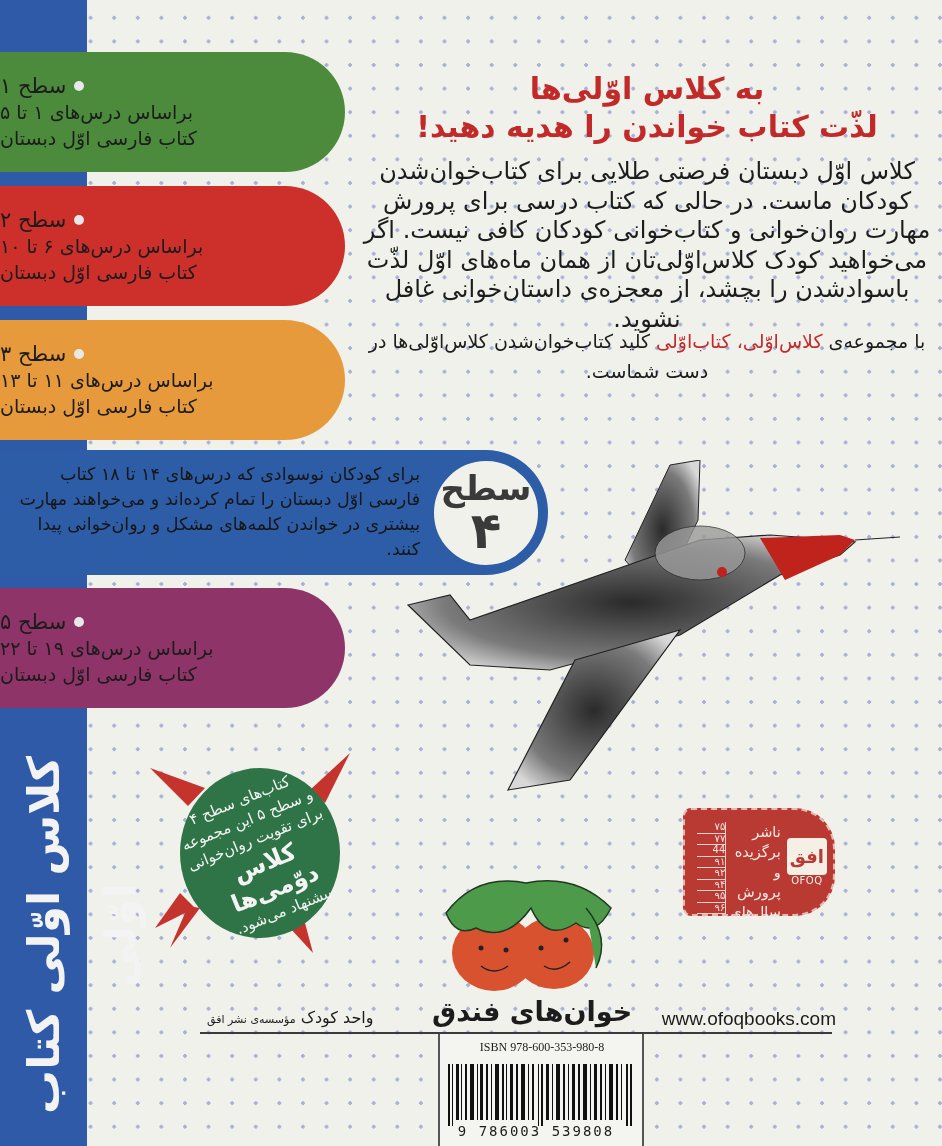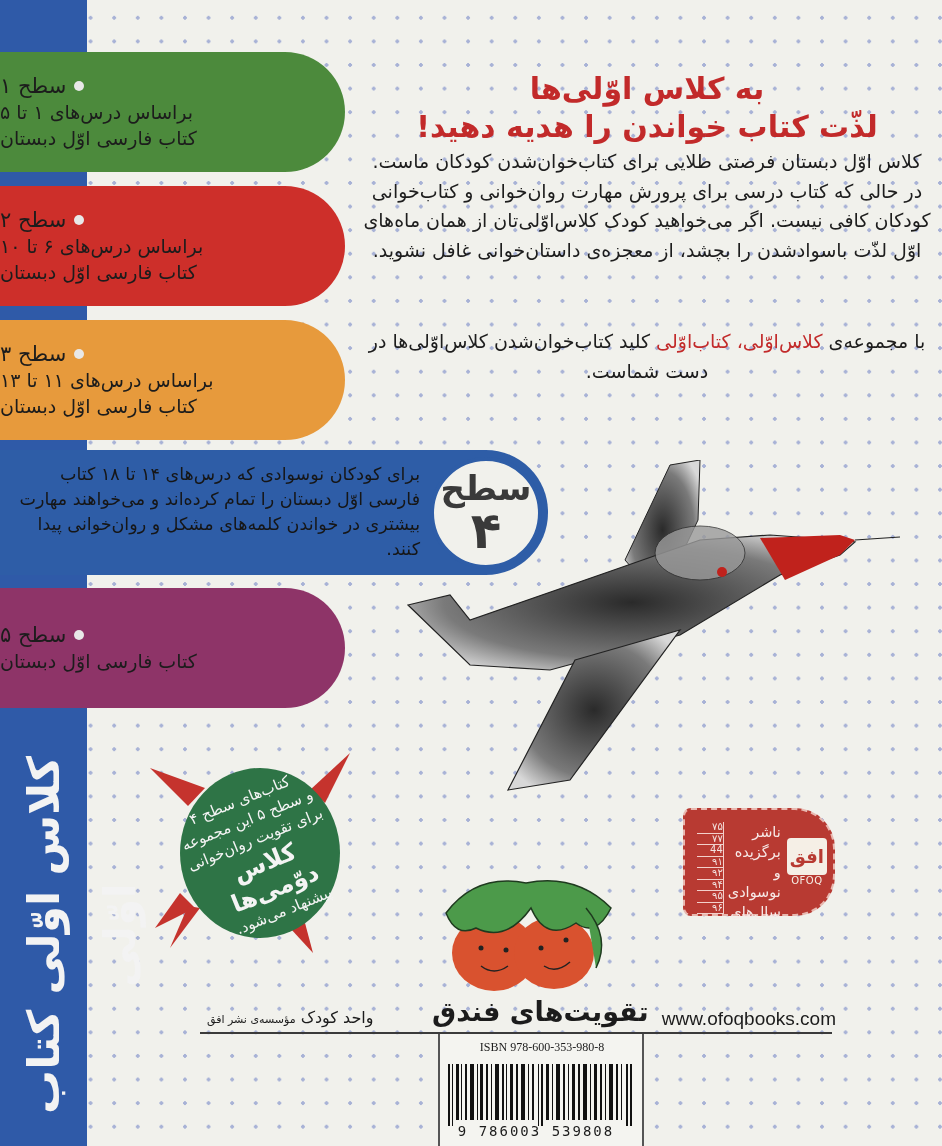--- a/index.html
+++ b/index.html
@@ -23,21 +23,21 @@
   .level-4 { position: absolute; left: 0; top: 450px; width: 548px; height: 125px; background: #2e5da7;
     border-radius: 0 62px 62px 0; }
   .level-4 .badge { position: absolute; right: 6px; top: 7px; width: 112px; height: 112px; border-radius: 50%;
     background: #f1f1ec; border: 4px solid #2e5da7; display: flex; flex-direction: column; align-items: center; justify-content: center; }
   .level-4 .badge-word { font-size: 34px; color: #3a3a3a; font-weight: bold; line-height: 36px; }
   .level-4 .badge-num { font-size: 50px; color: #3a3a3a; font-weight: bold; line-height: 50px; }
   .level-4 .desc { position: absolute; right: 128px; top: 12px; width: 410px; direction: rtl; text-align: right;
     font-size: 17.5px; line-height: 25px; color: #161616; }
   .intro { position: absolute; left: 362px; top: 70px; width: 570px; direction: rtl; text-align: center; }
   .intro .h1 { color: #c22a2a; font-size: 30px; font-weight: bold; line-height: 38px; }
-  .intro .para { color: #1d1d1d; font-size: 19px; line-height: 29.5px; margin-top: 1px; }
+  .intro .para { color: #1d1d1d; font-size: 24px; line-height: 29.5px; margin-top: 11px; }
   .series { position: absolute; left: 362px; top: 326px; width: 570px; direction: rtl; text-align: center; font-size: 19px; line-height: 30px; color: #1d1d1d; }
   .series .hl { color: #c22a2a; }
   .plane { position: absolute; left: 400px; top: 460px; width: 500px; height: 360px; }
   .burst { position: absolute; left: 150px; top: 748px; width: 215px; height: 205px; }
   .burst .circle { position: absolute; left: 30px; top: 20px; width: 160px; height: 170px; border-radius: 50%; background: #2e7446; }
   .burst .btext { position: absolute; left: 32px; top: 38px; width: 160px; text-align: center; color: #f4f4f4; direction: rtl;
     transform: rotate(-22deg); font-size: 15px; line-height: 21px; }
   .burst .btext .big { font-size: 24px; font-weight: bold; line-height: 28px; }
   .ribbon { position: absolute; left: 683px; top: 808px; width: 152px; height: 108px; background: #b83a32; border-radius: 8px 40px 40px 8px;
     border: 2px dashed #e8b8b0; display: flex; direction: ltr; }
@@ -99,20 +99,21 @@
       <div class="badge-word">سطح</div>
       <div class="badge-num">۴</div>
     </div>
   </div>
 
   <div class="level" style="top:588px;background:#8e3468;align-items:flex-end;">
     <div class="lvl-title">
         <span class="dot"></span>
         <span>سطح ۵</span>
       </div>
+    <div class="lvl-line">براساس درس‌های ۱۹ تا ۲۲</div>
     <div class="lvl-line">کتاب فارسی اوّل دبستان</div>
   </div>
 
   <div class="intro">
     <div class="h1">به کلاس اوّلی‌ها</div>
     <div class="h1">لذّت کتاب خواندن را هدیه دهید!</div>
     <div class="para">کلاس اوّل دبستان فرصتی طلایی برای کتاب‌خوان‌شدن کودکان ماست. در حالی که کتاب درسی برای پرورش مهارت روان‌خوانی و کتاب‌خوانی کودکان کافی نیست. اگر می‌خواهید کودک کلاس‌اوّلی‌تان از همان ماه‌های اوّل لذّت باسوادشدن را بچشد، از معجزه‌ی داستان‌خوانی غافل نشوید.</div>
   </div>
 
   <div class="series">
@@ -161,21 +162,21 @@
       <div>44</div>
       <div>۹۱</div>
       <div>۹۲</div>
       <div>۹۴</div>
       <div>۹۵</div>
       <div>۹۶</div>
     </div>
     <div class="rtext">
       <div>ناشر</div>
       <div>برگزیده</div>
-      <div>و نوسوادی</div>
+      <div>و پرورش</div>
       <div>سال‌های</div>
     </div>
     <div class="logo">
       <span class="lg">افق</span>
       <span class="lt">OFOQ</span>
     </div>
   </div>
 
   <svg class="mascot" viewBox="0 0 190 124">
     <ellipse cx="58" cy="85" rx="42" ry="38" fill="#d9522f"></ellipse>
@@ -187,21 +188,21 @@
     <circle cx="105" cy="80" r="2.5" fill="#222"></circle>
       <circle cx="130" cy="72" r="2.5" fill="#222"></circle>
     <path d="M45 98 Q58 108 72 98" stroke="#222" stroke-width="1.5" fill="none"></path>
     <path d="M108 98 Q120 106 134 94" stroke="#222" stroke-width="1.5" fill="none"></path>
   </svg>
 
   <div class="unit">
     <span>واحد کودک</span>
     <small>مؤسسه‌ی نشر افق</small>
   </div>
-  <div class="brand">تقویت‌های فندق</div>
+  <div class="brand">خوان‌های فندق</div>
   <div class="url">www.ofoqbooks.com</div>
   <div class="rule"></div>
 
   <div class="isbn-box"></div>
   <div class="isbn-label">ISBN 978-600-353-980-8</div>
   <svg class="barcode" viewBox="0 0 188 62" preserveAspectRatio="none">
     <g fill="#111">
       <rect x="2" y="0" width="2" height="62"></rect>
         <rect x="6" y="0" width="1" height="62"></rect>
       <rect x="10" y="0" width="3" height="56"></rect>

